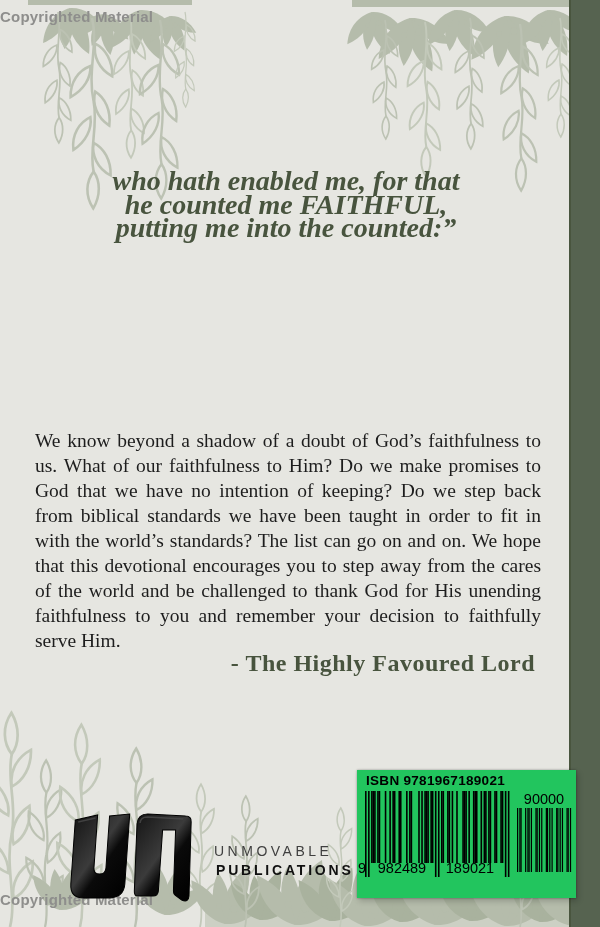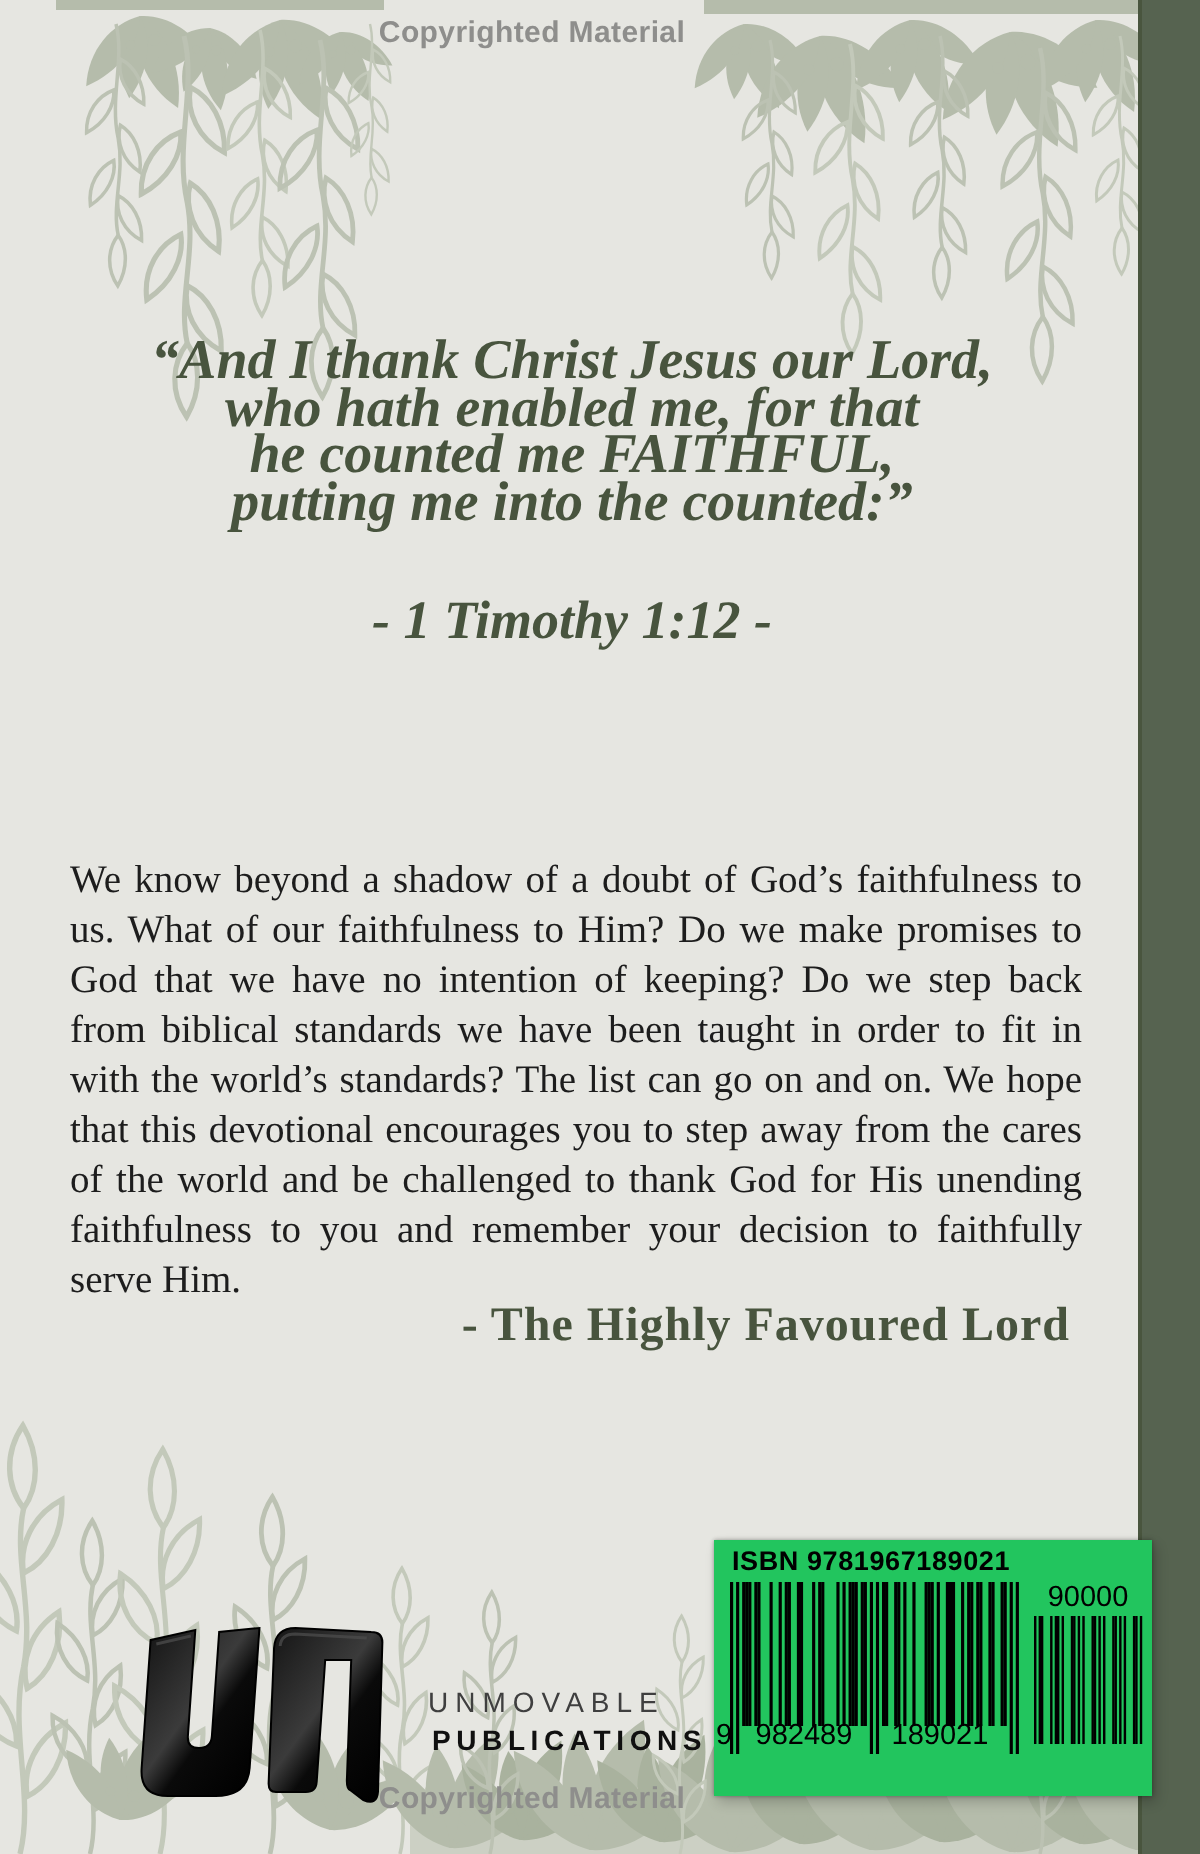--- a/index.html
+++ b/index.html
@@ -16,23 +16,23 @@
   .decor{position:absolute; left:0; z-index:1; pointer-events:none;}
   .decor-top{top:0;}
   .decor-bottom{top:680px;}
   .sd{fill:#b5bcab; stroke:none;}
   .sd2{fill:#a9b29e; stroke:none;}
   .ol{fill:none; stroke:#bcc2b3; stroke-width:1.6;}
   .ol2{fill:none; stroke:#c3c9ba; stroke-width:1.5;}
   .band{fill:#b2baa7; opacity:.5;}
 
   .copyright{
-    position:absolute; left:0; width:480px; text-align:center;
+    position:absolute; left:0; width:480px; text-align:left;
     font-family:"Liberation Sans", sans-serif; font-weight:700;
-    font-size:15px; color:#8e8e8c; z-index:2; letter-spacing:.2px;margin-left:26px;
+    font-size:15px; color:#8e8e8c; z-index:2; letter-spacing:.2px;
   }
   .copyright.top{top:8px;}
   .copyright.bottom{top:891px;}
 
   .quote{
     position:absolute; top:169px; left:0; width:572px; text-align:center;
     font-style:italic; font-weight:700; font-size:28px; line-height:23.5px;
     color:#48543e; z-index:2;
   }
   .quote-ref{
@@ -160,26 +160,24 @@
     <use href="#clump" class="sd2" transform="translate(540 242) scale(1.3 -1.3)"></use>
     <use href="#clump" class="sd" transform="translate(568 245) scale(1.5 -1.5)"></use>
     <use href="#sprig" class="ol" transform="translate(245 247) scale(1.1 -1.1)"></use>
     <use href="#sprig" class="ol2" transform="translate(340 247) scale(1.0 -1.0)"></use>
     <use href="#sprig" class="ol" transform="translate(520 247) scale(1.1 -1.1)"></use>
   </svg>
 
   <div class="copyright top">Copyrighted Material</div>
 
   <div class="quote">
-    <div>“And I thank Christ Jesus our Lord,</div>
     <div>who hath enabled me, for that</div>
     <div>he counted me FAITHFUL,</div>
     <div>putting me into the counted:”</div>
   </div>
-  <div class="quote-ref">- 1 Timothy 1:12 -</div>
 
   <div class="body-text">We know beyond a shadow of a doubt of God’s faithfulness to us. What of our faithfulness to Him? Do we make promises to God that we have no intention of keeping? Do we step back from biblical standards we have been taught in order to fit in with the world’s standards? The list can go on and on. We hope that this devotional encourages you to step away from the cares of the world and be challenged to thank God for His unending faithfulness to you and remember your decision to faithfully serve Him.</div>
 
   <div class="signature">- The Highly Favoured Lord</div>
 
   <svg class="logo" width="132" height="96" viewBox="0 0 132 96">
     <defs>
       <linearGradient id="glz" x1="0" y1="0" x2="1" y2="1">
         <stop offset="0" stop-color="#161616"></stop>
         <stop offset="0.45" stop-color="#3b3b3b"></stop>

